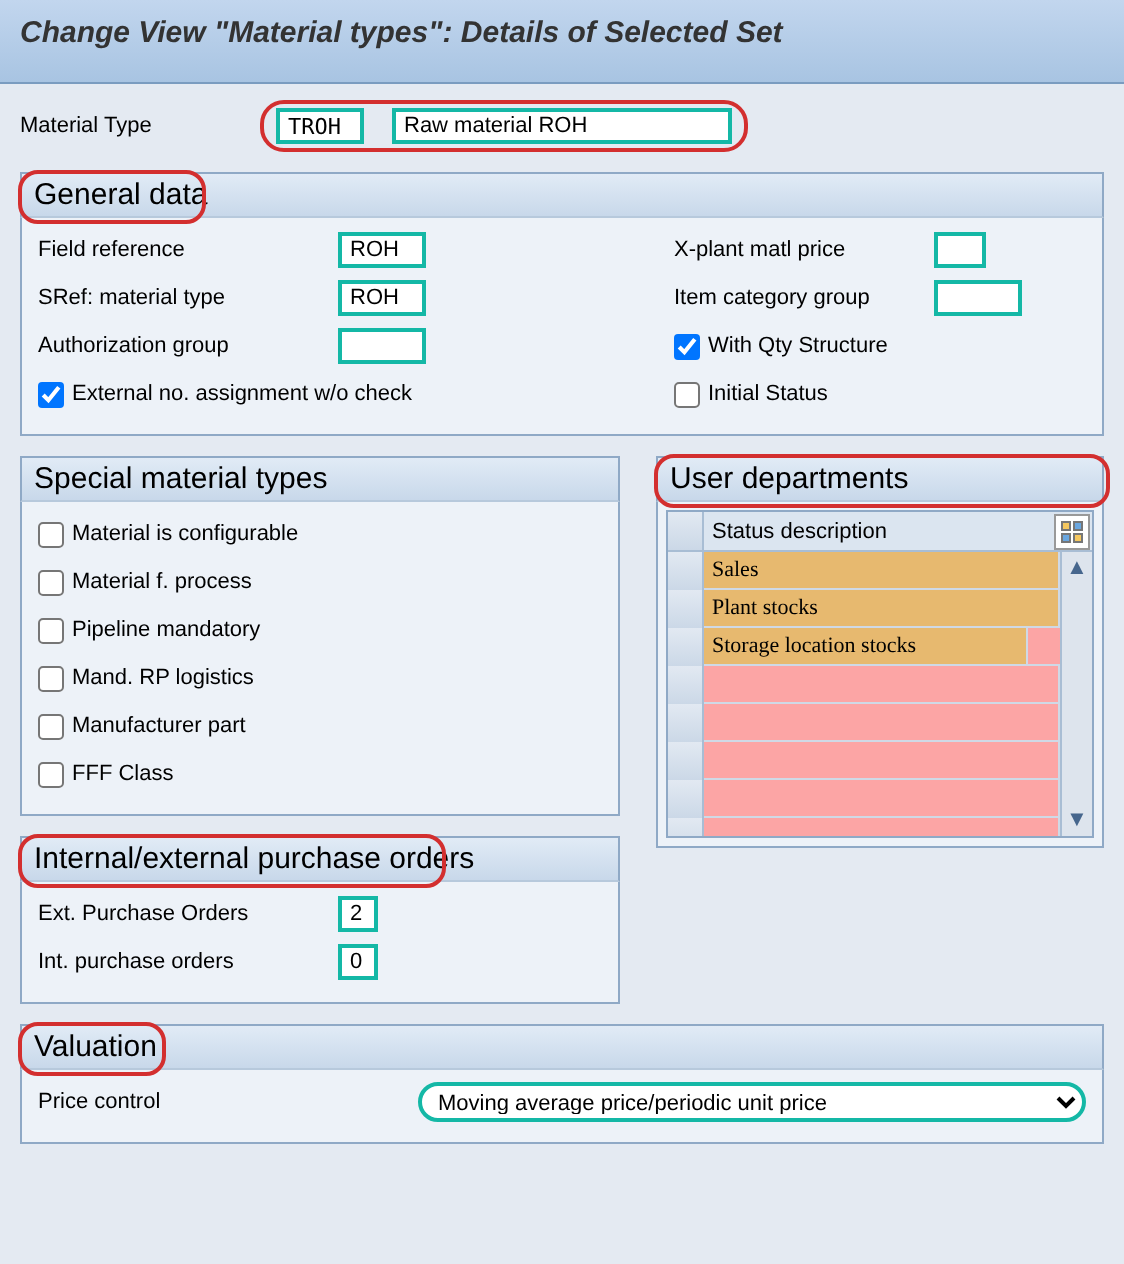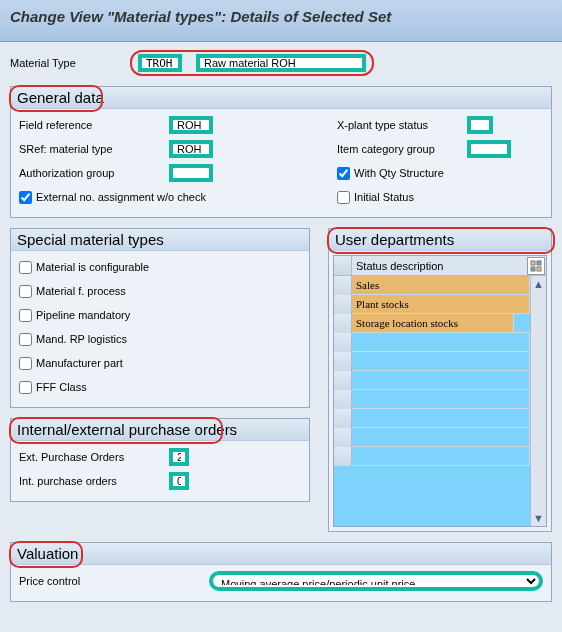--- a/index.html
+++ b/index.html
@@ -34,21 +34,21 @@
   .mtype-row { margin-bottom: 10px; }
   .mtype-label { width: 120px; }
   .mtype-group {
     display: inline-flex;
     border: 2px solid #d32f2f;
     border-radius: 12px;
     padding: 2px 6px;
     align-items: center;
   }
   .tin {
-    border: 4px solid #14b8a6;
+    border: 2px solid #14b8a6;
     background: #fff;
     padding: 2px 4px;
     font-size: 11px;
     height: 18px;
   }
   .panel { position: relative; margin-bottom: 10px; }
   .panel-header {
     background: linear-gradient(#e1ebf6, #c8d8ea);
     border: 1px solid #8fa9c6;
     border-bottom: 1px solid #b7c9dc;
@@ -78,22 +78,22 @@
   .hl-full::after { width: calc(100% + 2px); }
   .hl-val::after { width: 70px; }
   .two-col { display: flex; gap: 18px; }
   .left-col { flex: 0 0 300px; }
   .right-col { flex: 1; }
   .field-row { display: flex; align-items: center; margin-bottom: 4px; height: 20px;}
   .field-label { width: 150px; }
   .chk { margin: 0 4px 0 0; }
   .list-box {
     border: 1px solid #8fa9c6;
-    background: #7dd3fc;
-    height: 272px;
+    background: #fca5a5;
+    height: 164px;
     display: flex;
     flex-direction: column;
     margin-top: 0;
   }
   .list-box .hdrrow {
     display: flex;
     align-items: center;
     background: #dbe5f0;
     border-bottom: 1px solid #a8bdd4;
     height: 20px;
@@ -172,21 +172,21 @@
             <span class="field-label">Authorization group</span>
             <input class="tin" style="width: 44px;" value="">
           </div>
           <div class="field-row">
             <input type="checkbox" class="chk" checked="" style="">
             <span>External no. assignment w/o check</span>
           </div>
         </div>
         <div class="right-col">
           <div class="field-row">
-            <span class="field-label" style="width:130px">X-plant type status</span>
+            <span class="field-label" style="width:130px">X-plant matl price</span>
             <input class="tin" style="width: 26px;" value="">
           </div>
           <div class="field-row">
             <span class="field-label" style="width:130px">Item category group</span>
             <input class="tin" style="width: 44px;" value="">
           </div>
           <div class="field-row">
             <input type="checkbox" class="chk" checked="" style="">
             <span>With Qty Structure</span>
           </div>

